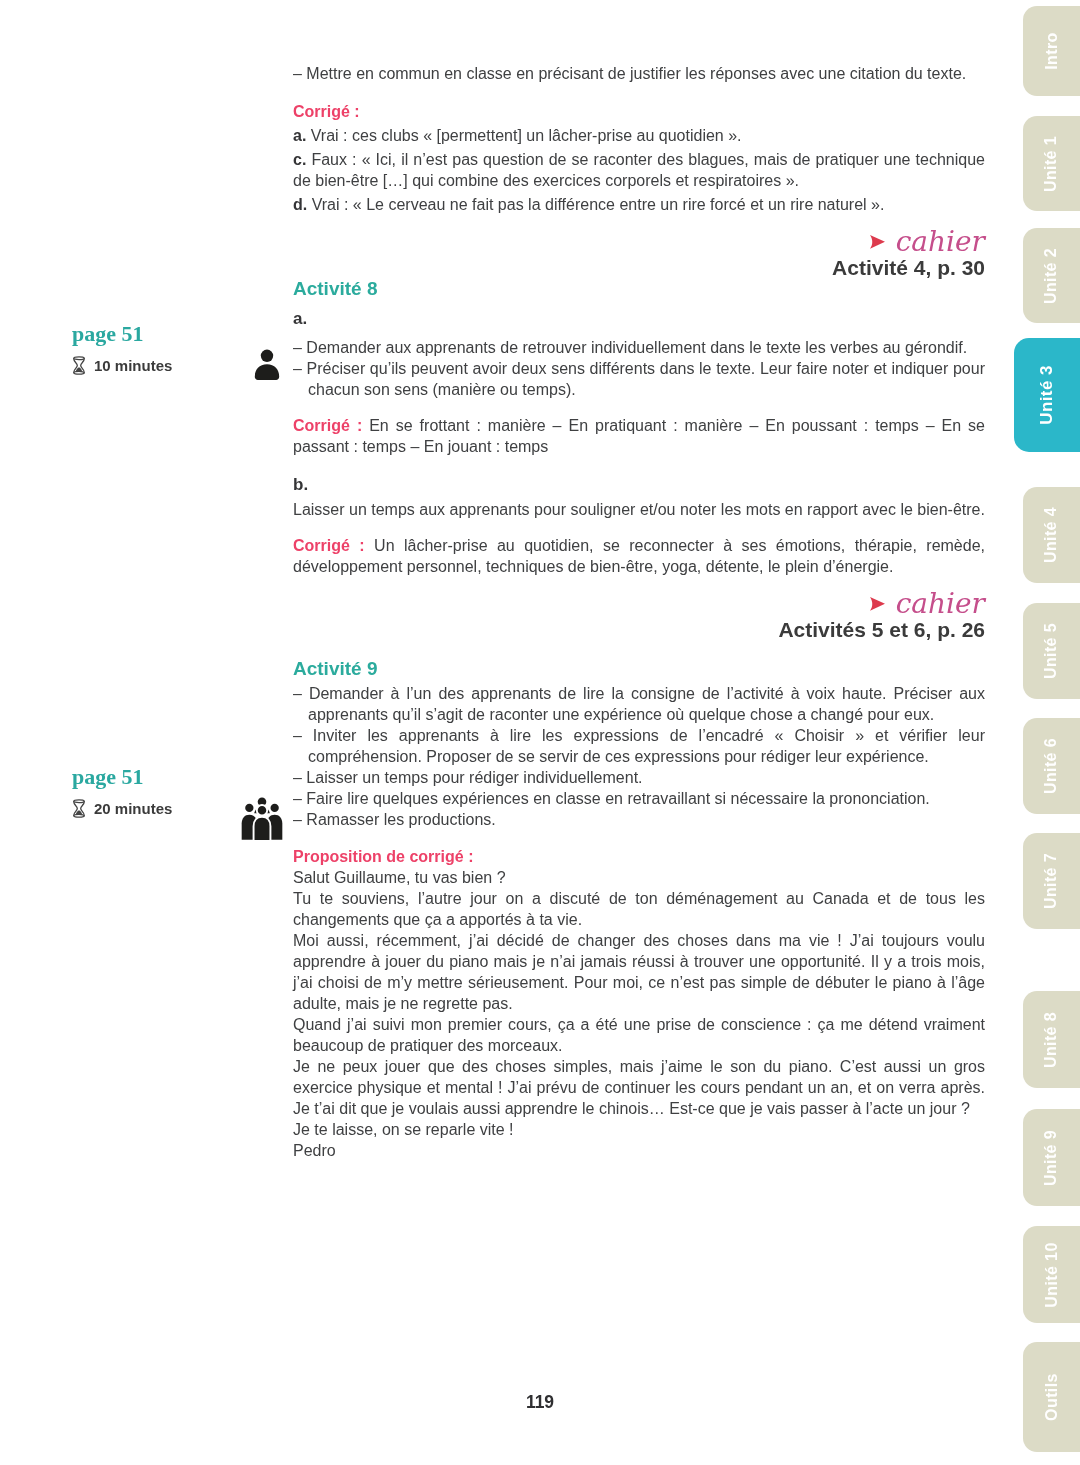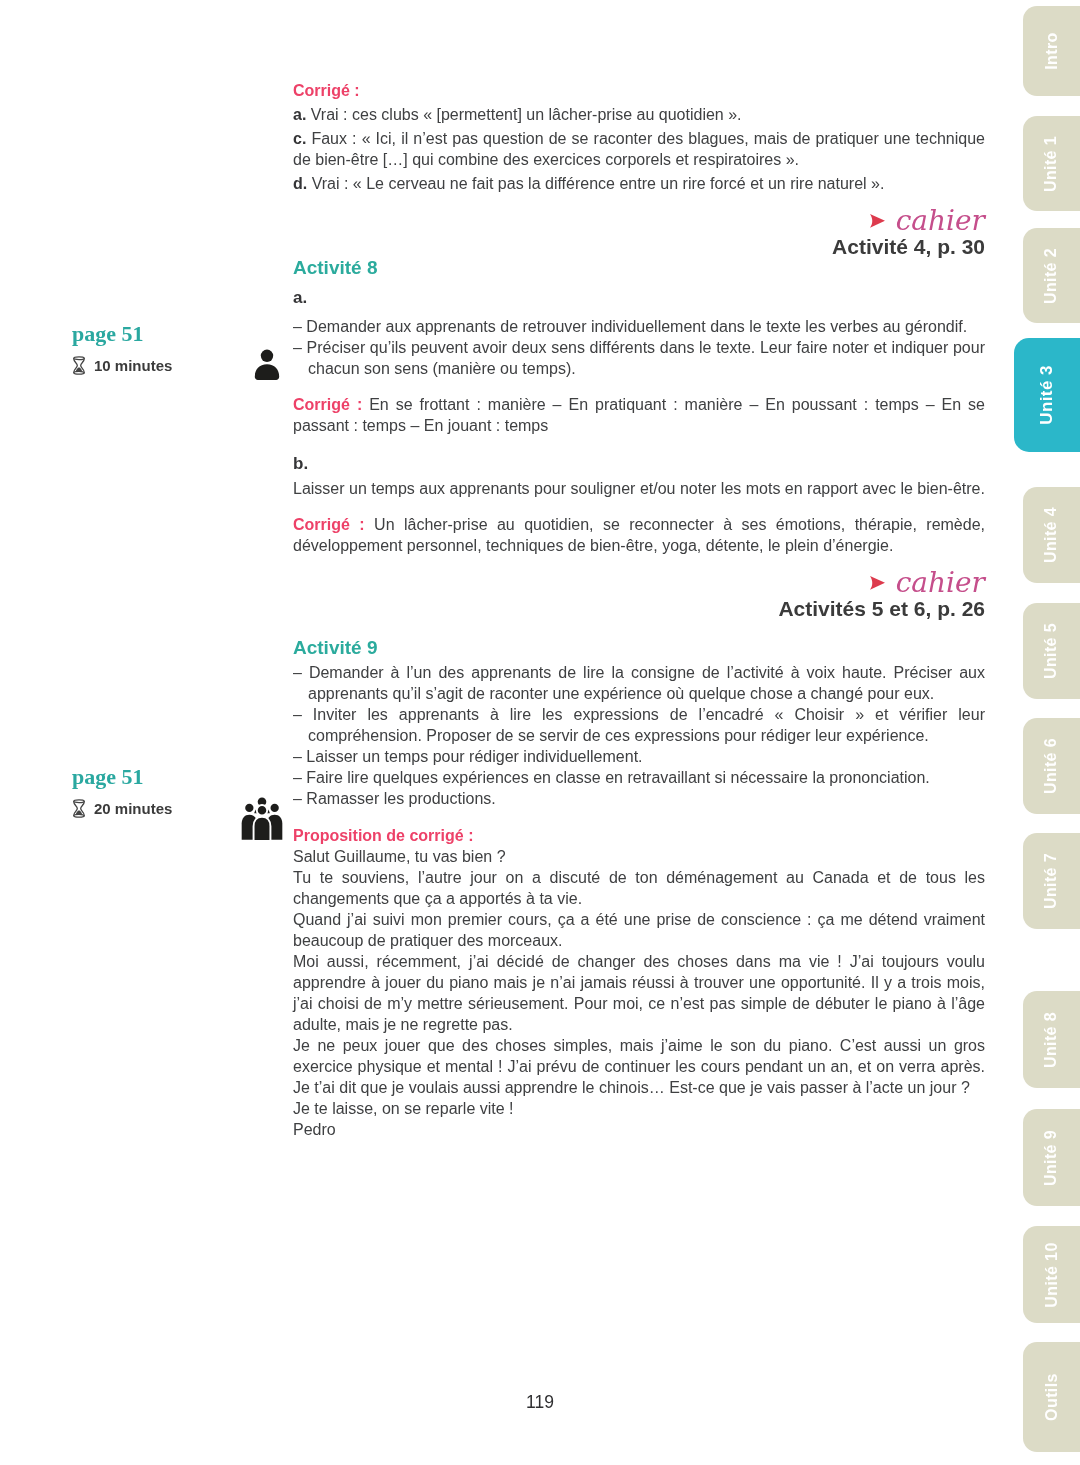--- a/index.html
+++ b/index.html
@@ -57,29 +57,30 @@
   
   .tab{position:absolute;right:0;width:57px;height:96px;background:var(--tab-inactive,#dcdbc6);
        border-radius:14px 0 0 14px;display:flex;align-items:center;justify-content:center;}
   .tab span{transform:rotate(-90deg);white-space:nowrap;color:#fff;font-weight:700;
             font-size:16px;letter-spacing:.4px;}
   .tab.active{width:66px;background:var(--tab-active,#2bb7c9);border-radius:15px 0 0 15px;}
   .tab.active span{font-size:17px;}
 
   
   .folio{position:absolute;left:0;width:1080px;top:1392px;text-align:center;
-         font-weight:400;font-size:17.5px;color:#2f2f31;}
+         font-weight:700;font-size:17.5px;color:#2f2f31;}
 </style>
 </head>
 <body>
 
 <div class="page">
 
   <main class="content">
 
+    <p class="bullet just">– Mettre en commun en classe en précisant de justifier les réponses avec une citation du texte.</p>
 
     <div class="corrige-block">
       <p class="pink-label">Corrigé :</p>
       <p class="just item"><b>a.</b><span> Vrai : ces clubs « [permettent] un lâcher-prise au quotidien ».</span></p>
       <p class="just item"><b>c.</b><span> Faux : « Ici, il n’est pas question de se raconter des blagues, mais de pratiquer une technique de bien-être […] qui combine des exercices corporels et respiratoires ».</span></p>
       <p class="just item"><b>d.</b><span> Vrai : « Le cerveau ne fait pas la différence entre un rire forcé et un rire naturel ».</span></p>
     </div>
 
     <div class="cahier">
       <div class="cahier-line">
@@ -124,22 +125,22 @@
         <p class="bullet just">– Demander à l’un des apprenants de lire la consigne de l’activité à voix haute. Préciser aux apprenants qu’il s’agit de raconter une expérience où quelque chose a changé pour eux.</p>
         <p class="bullet just">– Inviter les apprenants à lire les expressions de l’encadré « Choisir » et vérifier leur compréhension. Proposer de se servir de ces expressions pour rédiger leur expérience.</p>
         <p class="bullet just">– Laisser un temps pour rédiger individuellement.</p>
         <p class="bullet just">– Faire lire quelques expériences en classe en retravaillant si nécessaire la prononciation.</p>
         <p class="bullet just">– Ramasser les productions.</p>
       </div>
       <p class="pink-label proposition">Proposition de corrigé :</p>
       <div class="letter">
         <p class="just">Salut Guillaume, tu vas bien ?</p>
         <p class="just">Tu te souviens, l’autre jour on a discuté de ton déménagement au Canada et de tous les changements que ça a apportés à ta vie.</p>
+        <p class="just">Moi aussi, récemment, j’ai décidé de changer des choses dans ma vie ! J’ai toujours voulu apprendre à jouer du piano mais je n’ai jamais réussi à trouver une opportunité. Il y a trois mois, j’ai choisi de m’y mettre sérieusement. Pour moi, ce n’est pas simple de débuter le piano à l’âge adulte, mais je ne regrette pas.</p>
         <p class="just">Quand j’ai suivi mon premier cours, ça a été une prise de conscience : ça me détend vraiment beaucoup de pratiquer des morceaux.</p>
-        <p class="just">Moi aussi, récemment, j’ai décidé de changer des choses dans ma vie ! J’ai toujours voulu apprendre à jouer du piano mais je n’ai jamais réussi à trouver une opportunité. Il y a trois mois, j’ai choisi de m’y mettre sérieusement. Pour moi, ce n’est pas simple de débuter le piano à l’âge adulte, mais je ne regrette pas.</p>
         <p class="just">Je ne peux jouer que des choses simples, mais j’aime le son du piano. C’est aussi un gros exercice physique et mental ! J’ai prévu de continuer les cours pendant un an, et on verra après. Je t’ai dit que je voulais aussi apprendre le chinois… Est-ce que je vais passer à l’acte un jour ?</p>
         <p class="just">Je te laisse, on se reparle vite !</p>
         <p class="just">Pedro</p>
       </div>
     </section>
   </main>
 
   <aside class="marker marker1">
     <div class="page-ref">page 51</div>
     <div class="duration">

